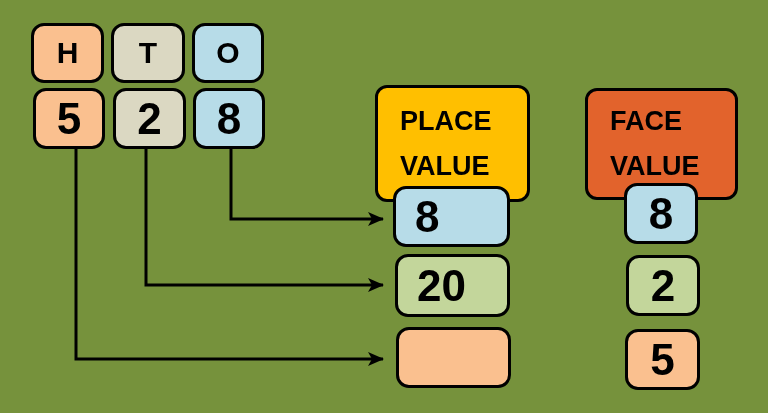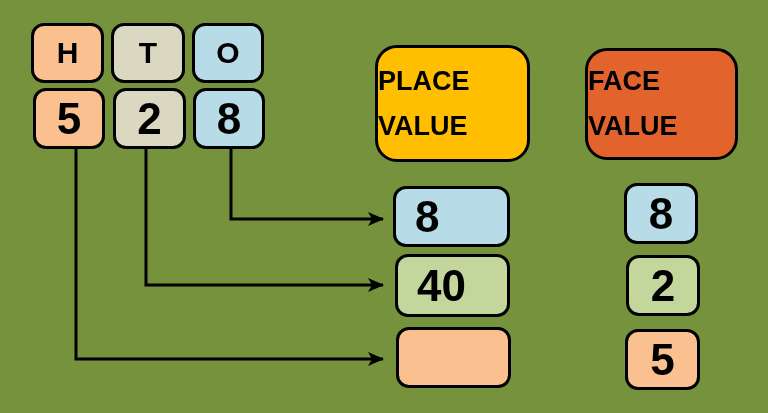--- a/index.html
+++ b/index.html
@@ -33,23 +33,23 @@
   
   .b-h  { left: 31px;  top: 23px; width: 73px; height: 60px; }
   .b-t  { left: 111px; top: 23px; width: 74px; height: 60px; }
   .b-o  { left: 192px; top: 23px; width: 72px; height: 60px; }
   .b-d5 { left: 33px;  top: 88px; width: 72px; height: 61px; }
   .b-d2 { left: 113px; top: 88px; width: 73px; height: 61px; }
   .b-d8 { left: 193px; top: 88px; width: 72px; height: 61px; }
 
   
   .heading {
-    border-radius: 22px; flex-direction: column;
+    border-radius: 12px; flex-direction: column;
     align-items: flex-start; justify-content: center;
-    font-size: 27px; line-height: 45px;
+    padding-left: 22px; font-size: 27px; line-height: 45px; margin-top: 40px;
   }
   .b-pv-head { left: 375px; top: 45px; width: 155px; height: 117px; }
   .b-fv-head { left: 585px; top: 48px; width: 153px; height: 112px; }
 
   
   .pv-result { justify-content: flex-start; padding-left: 19px; }
   .b-pv1 { left: 393px; top: 186px; width: 117px; height: 61px; }
   .b-pv2 { left: 395px; top: 254px; width: 115px; height: 63px; }
   .b-pv3 { left: 396px; top: 327px; width: 115px; height: 61px; }
 
@@ -101,21 +101,21 @@
 
   <div class="box orangered heading b-fv-head">
     <span>FACE</span>
     <span>VALUE</span>
   </div>
 
   <div class="box blue digit pv-result b-pv1">
     <span>8</span>
   </div>
   <div class="box green digit pv-result b-pv2">
-    <span>40</span>
+    <span>20</span>
   </div>
   <div class="box peach digit pv-result b-pv3">
     <span></span>
   </div>
 
   <div class="box blue digit b-fv1">
     <span>8</span>
   </div>
   <div class="box green digit b-fv2">
     <span>2</span>

